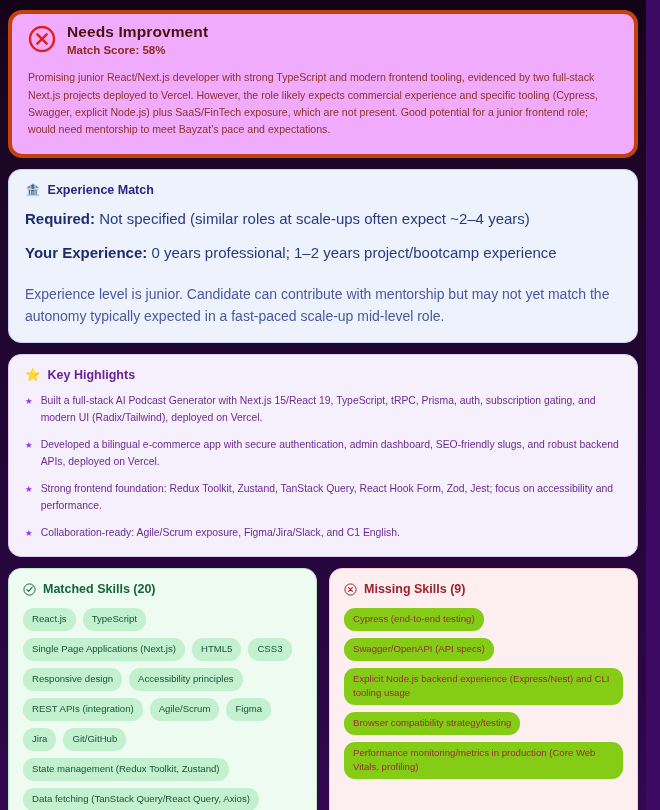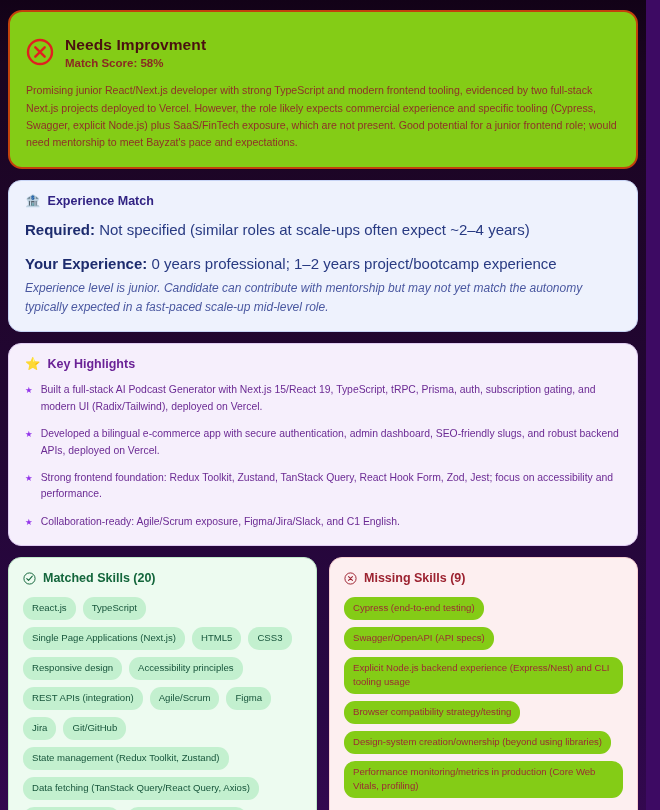--- a/index.html
+++ b/index.html
@@ -38,24 +38,24 @@
     position: absolute;
     top: 0;
     left: 0;
     width: 646px;
     height: 810px;
     padding: 10px 8px 0 8px;
   }
 
   
   .verdict-card {
-    background: #84cc16;
-    border: 2px solid #c2410c;
+    background: #f0abfc;
+    border: 4px solid #c2410c;
     border-radius: 14px;
-    padding: 23px 16px 16px 16px;
+    padding: 8px 16px 16px 16px;
     margin-bottom: 11px;
   }
   .verdict-head {
     display: flex;
     align-items: flex-start;
     gap: 11px;
   }
   .verdict-icon {
     flex: 0 0 auto;
     width: 28px;
@@ -100,24 +100,23 @@
   .exp-card .card-title { color: #312383; }
   .emoji-ico { font-size: 12.5px; line-height: 1; }
   .exp-row {
     font-size: 15px;
     color: #283a82;
     margin-top: 11px;
     line-height: 1.5;
   }
   .exp-row b { color: #1d2c6e; }
   .exp-note {
-    font-size: 12px;
-    font-style: italic;
+    font-size: 14px;
     color: #4a58a0;
-    margin-top: 4px;
+    margin-top: 20px;
     line-height: 1.55;
   }
 
   
   .hl-card {
     background: #f6effc;
     border: 1px solid #e0cdf2;
     border-radius: 13px;
     padding: 13px 16px 15px 16px;
     margin-bottom: 11px;
@@ -293,19 +292,18 @@
             <path d="M7 7 L13 13 M13 7 L7 13" stroke="#9c2230" stroke-width="1.6" stroke-linecap="round"></path>
           </svg>
         </span>
         <span>Missing Skills (9)</span>
       </div>
       <div class="chips" id="missing-chips">
           <span class="chip chip-missing">Cypress (end-to-end testing)</span>
           <span class="chip chip-missing">Swagger/OpenAPI (API specs)</span>
           <span class="chip chip-missing">Explicit Node.js backend experience (Express/Nest) and CLI tooling usage</span>
           <span class="chip chip-missing">Browser compatibility strategy/testing</span>
-          <span class="chip chip-missing">Design-system creation/ownership (beyond using libraries)</span>
           <span class="chip chip-missing">Performance monitoring/metrics in production (Core Web Vitals, profiling)</span>
         </div>
     </section>
 
   </div>
 </div>
 
 </body></html>

